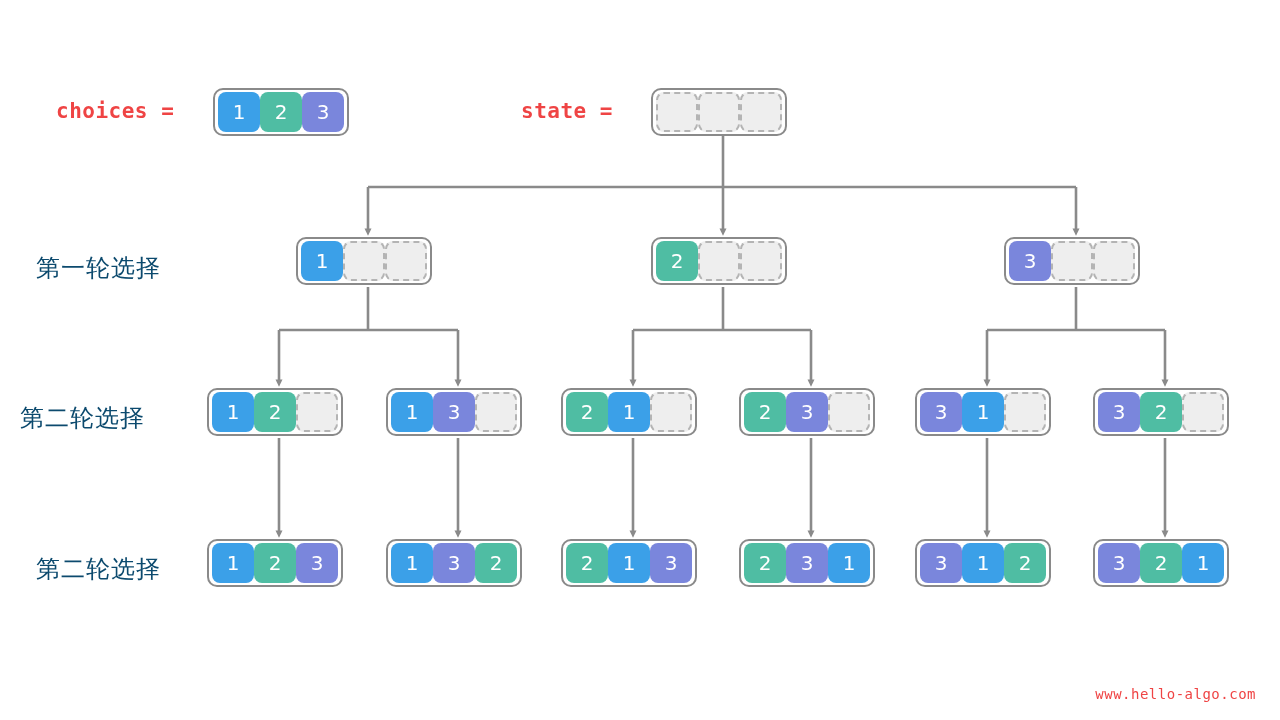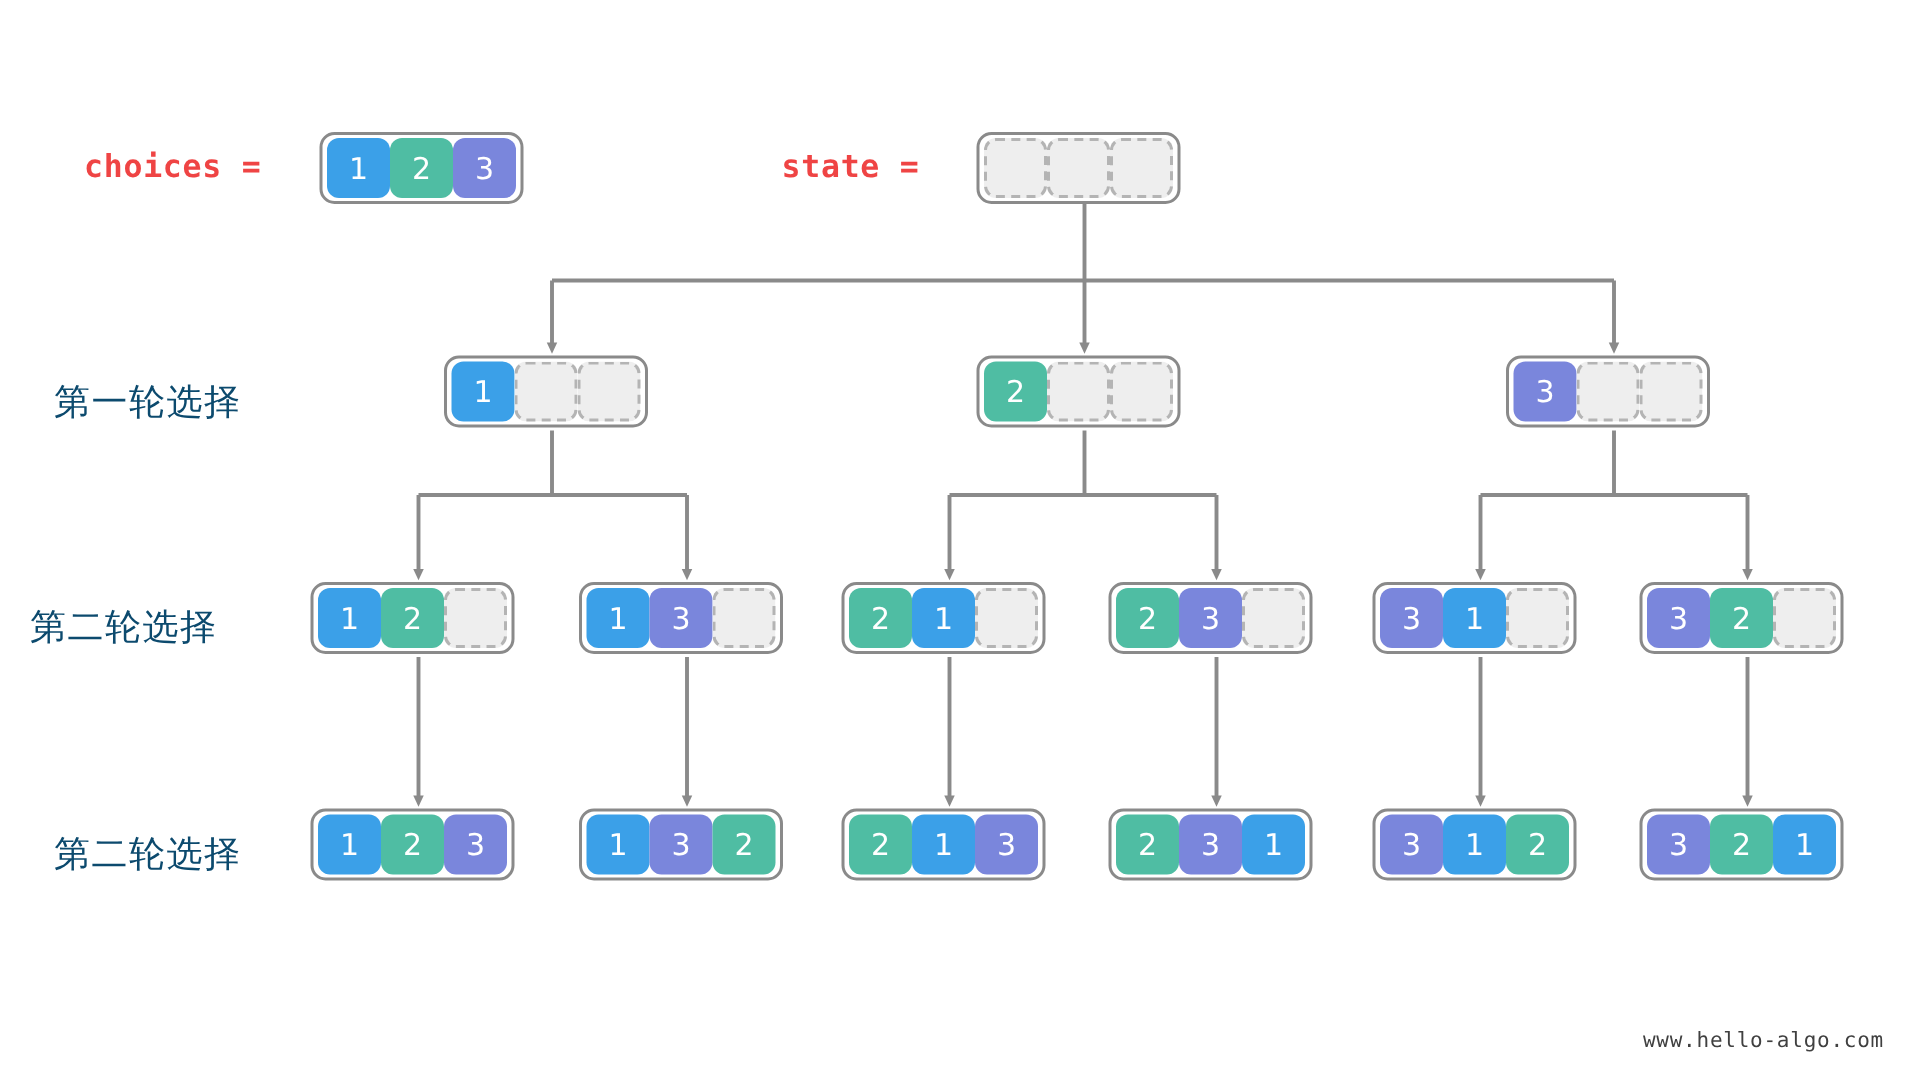--- a/index.html
+++ b/index.html
@@ -80,21 +80,21 @@
     color: transparent;
   }
 
   
   .watermark {
     position: absolute;
     right: 24px;
     bottom: 18px;
     font-family: "DejaVu Sans Mono", monospace;
     font-size: 14px;
-    color: #404040;
+    color: #ef4444;
     letter-spacing: 0.5px;
     white-space: nowrap;
   }
 </style>
 </head>
 <body>
 
 <div id="stage">
 
   <svg id="wire-layer" viewBox="0 0 1280 720" width="1280" height="720">

